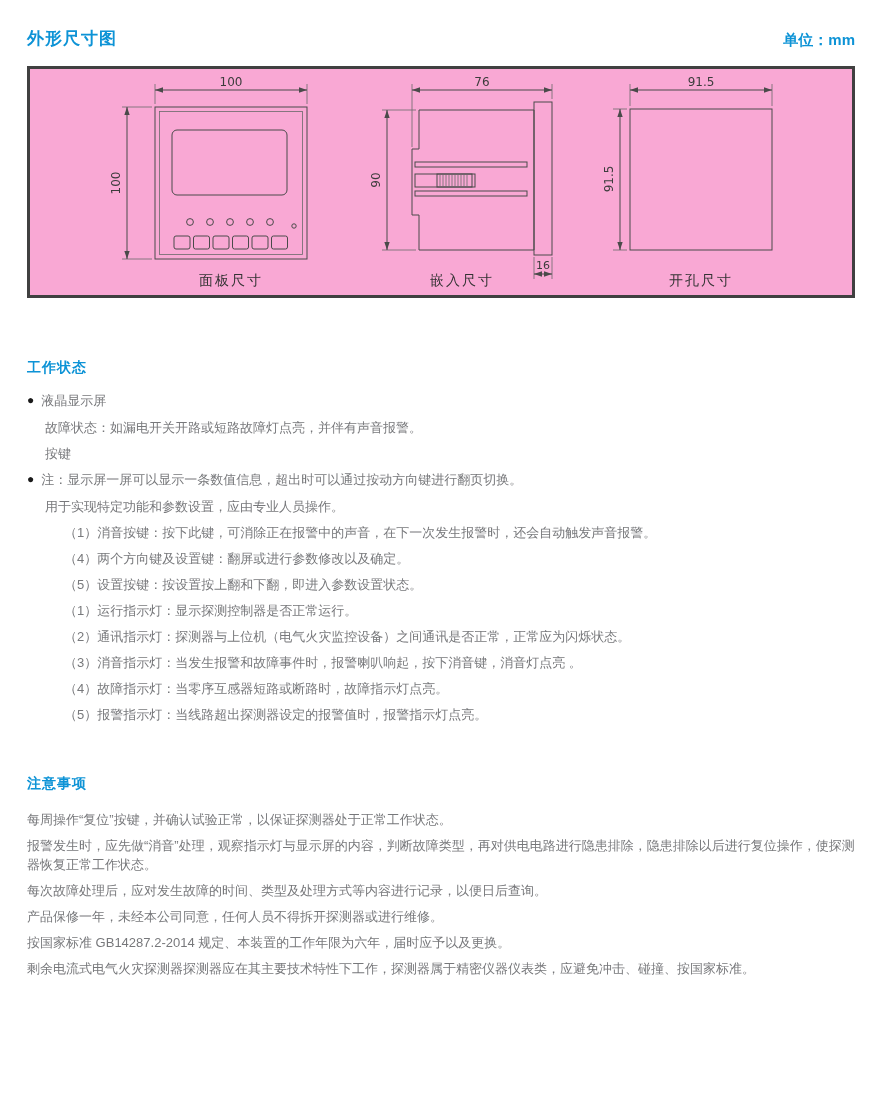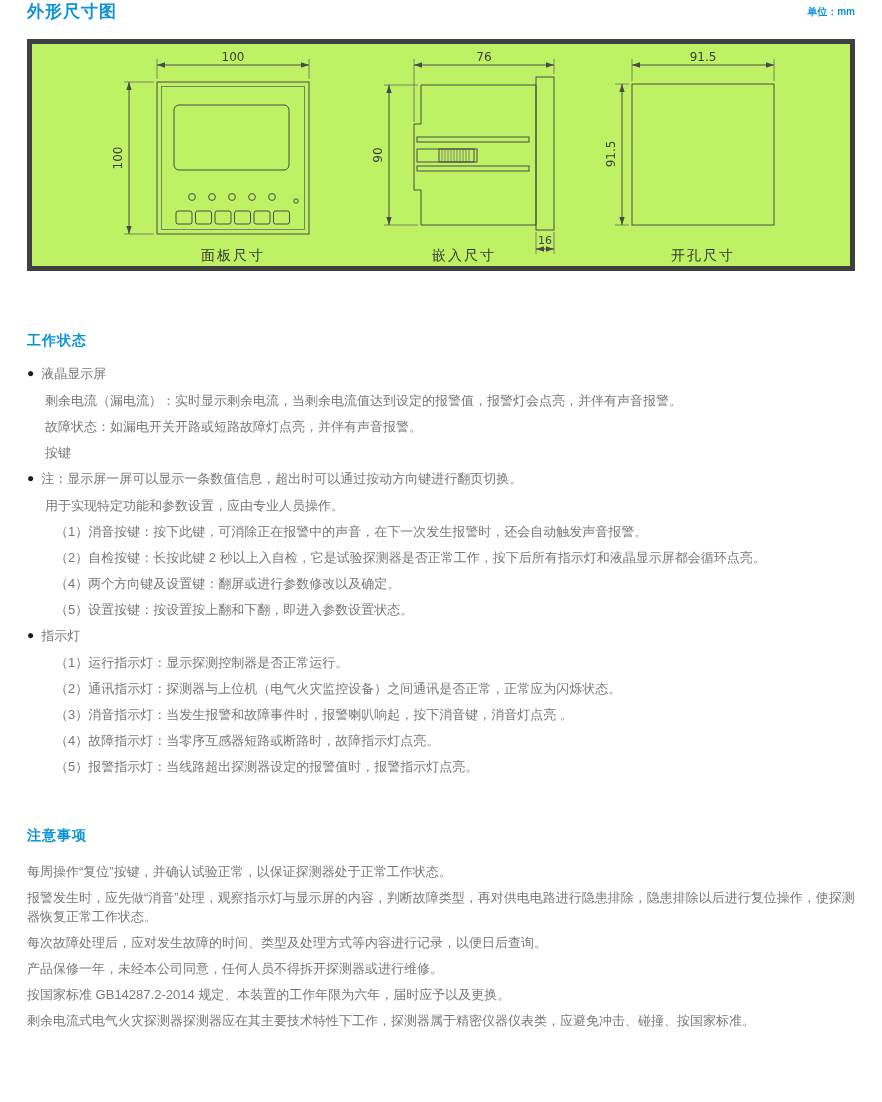--- a/index.html
+++ b/index.html
@@ -6,51 +6,52 @@
   html,body { background:#ffffff; }
   body {
     width:882px; height:1102px; overflow:hidden;
     font-family:"Liberation Sans","DejaVu Sans",sans-serif;
     -webkit-font-smoothing:antialiased;
   }
   .page { width:882px; height:1102px; padding:0 27px; position:relative; }
 
   
   .top-header {
-    display:flex; justify-content:space-between; align-items:center;
+    padding-top:27px;
+    display:flex; justify-content:space-between; align-items:flex-end;
   }
   .h-title { font-size:17px; font-weight:bold; color:#0d93d6; letter-spacing:1px; }
-  .h-unit  { font-size:10px; font-weight:bold; color:#0d93d6; }
+  .h-unit  { font-size:15px; font-weight:bold; color:#0d93d6; }
 
   
   .diagram-box {
     margin-top:16px;
     width:828px; height:232px;
-    border:5px solid #404040;
-    background:#bef264;
+    border:3px solid #404040;
+    background:#f9a8d4;
   }
   .diagram-box svg { display:block; }
   .dim-text { font-size:12px; fill:#3c3c3c; font-family:"DejaVu Sans","Liberation Sans",sans-serif; }
   .dim-small { font-size:11px; fill:#3c3c3c; font-family:"DejaVu Sans","Liberation Sans",sans-serif; }
   .cap-text { font-size:14px; fill:#333333; letter-spacing:2px; font-family:"Liberation Sans","DejaVu Sans",sans-serif; }
   .ln { stroke:#4a4a4a; stroke-width:1; fill:none; }
   .ln-thin { stroke:#6a6a6a; stroke-width:0.8; fill:none; }
 
   
   .sec-heading { font-size:14px; font-weight:bold; color:#0d93d6; letter-spacing:1px; line-height:22px; }
   .ws-section { margin-top:58px; }
   .ws-body { margin-top:13px; }
   .ws-line { font-size:13px; color:#77787b; line-height:19px; margin-bottom:7px; }
   .bullet-line { color:#77787b; }
   .bullet {
     color:#1a1a1a; font-size:12px; margin-right:7px;
     position:relative; top:-1px;
   }
   .ind1 { margin-left:18px; }
-  .ind2 { margin-left:28px; }
+  .ind2 { margin-left:37px; }
 
   .note-section { margin-top:48px; }
   .note-body { margin-top:16px; }
   .note-para { font-size:13px; color:#77787b; line-height:19px; margin-bottom:7px; }
 </style>
 </head>
 <body>
 
 <div class="page">
 
@@ -143,36 +144,31 @@
     </svg>
   </div>
 
   <div class="ws-section">
     <div class="sec-heading">工作状态</div>
     <div class="ws-body">
 
       <div class="ws-line bullet-line">
         <span class="bullet">●</span><span>液晶显示屏</span>
       </div>
-      <div class="ws-line ind1">剩余电流（漏电流）：实时显示剩余电流，当剩余电流值达到设定的报警值，报警灯会点亮，并伴有声音报警。</div>
       <div class="ws-line ind1">故障状态：如漏电开关开路或短路故障灯点亮，并伴有声音报警。</div>
 
       <div class="ws-line ind1">按键</div>
       <div class="ws-line bullet-line">
         <span class="bullet">●</span><span>注：显示屏一屏可以显示一条数值信息，超出时可以通过按动方向键进行翻页切换。</span>
       </div>
       <div class="ws-line ind1">用于实现特定功能和参数设置，应由专业人员操作。</div>
       <div class="ws-line ind2">（1）消音按键：按下此键，可消除正在报警中的声音，在下一次发生报警时，还会自动触发声音报警。</div>
-      <div class="ws-line ind2">（2）自检按键：长按此键 2 秒以上入自检，它是试验探测器是否正常工作，按下后所有指示灯和液晶显示屏都会循环点亮。</div>
       <div class="ws-line ind2">（4）两个方向键及设置键：翻屏或进行参数修改以及确定。</div>
       <div class="ws-line ind2">（5）设置按键：按设置按上翻和下翻，即进入参数设置状态。</div>
 
-      <div class="ws-line bullet-line">
-        <span class="bullet">●</span><span>指示灯</span>
-      </div>
       <div class="ws-line ind2">（1）运行指示灯：显示探测控制器是否正常运行。</div>
       <div class="ws-line ind2">（2）通讯指示灯：探测器与上位机（电气火灾监控设备）之间通讯是否正常，正常应为闪烁状态。</div>
       <div class="ws-line ind2">（3）消音指示灯：当发生报警和故障事件时，报警喇叭响起，按下消音键，消音灯点亮 。</div>
       <div class="ws-line ind2">（4）故障指示灯：当零序互感器短路或断路时，故障指示灯点亮。</div>
       <div class="ws-line ind2">（5）报警指示灯：当线路超出探测器设定的报警值时，报警指示灯点亮。</div>
 
     </div>
   </div>
 
   <div class="note-section">

